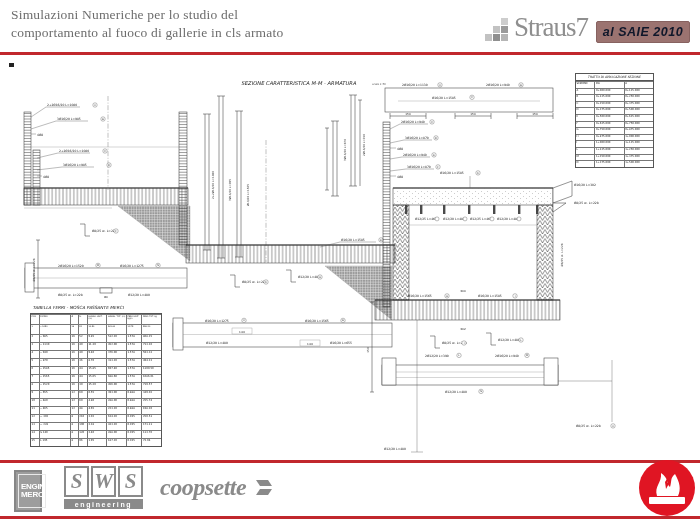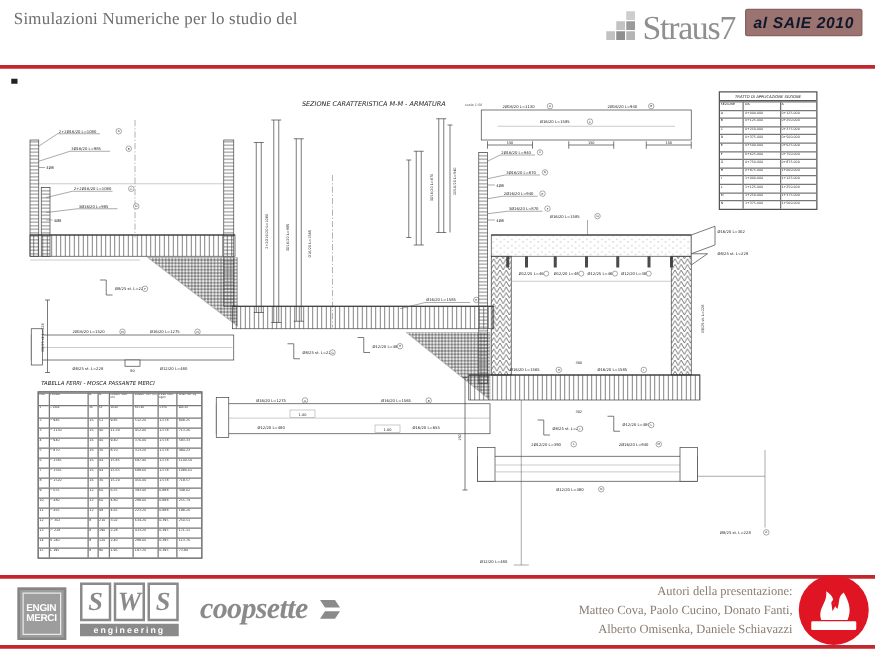--- a/index.html
+++ b/index.html
@@ -1,21 +1,21 @@
 <!DOCTYPE html>
 <html><head>
 <meta charset="utf-8">
 <style>
   html,body{margin:0;padding:0;background:#ffffff;}
   #slide{position:relative;width:700px;height:525px;background:#fff;overflow:hidden;
          font-family:"Liberation Serif",serif;}
   
   #hdr-title{position:absolute;left:11px;top:6px;font-size:13.5px;line-height:1.3;
              color:#6d6d6d;letter-spacing:.2px;}
-  #s7{position:absolute;left:484px;top:7px;height:36px;display:flex;align-items:flex-start;}
+  #s7{position:absolute;left:484px;top:7px;height:36px;display:flex;align-items:flex-end;}
   #s7-text{font-size:27px;color:#8f8f8f;letter-spacing:-1px;margin-left:3px;}
   #s7-badge{margin-left:8px;width:92px;height:20px;background:#9b7370;border:1px solid #876260;
             border-radius:2px;color:#0f172a;font-style:italic;font-weight:bold;
             font-size:12.5px;font-family:"Liberation Sans",sans-serif;
             display:flex;align-items:center;justify-content:center;letter-spacing:.5px;}
   .redrule{position:absolute;left:0;width:700px;background:#c1272d;}
   
   #dwg{position:absolute;left:0;top:0;width:700px;height:525px;}
   #dwg path,#dwg line,#dwg rect,#dwg polygon,#dwg polyline{stroke:#3f3f3f;stroke-width:.55;fill:none;}
   #dwg text{stroke:none;fill:#1a1a1a;font-family:"DejaVu Sans",sans-serif;font-size:3px;}
@@ -49,21 +49,21 @@
   #applic{left:575px;top:73px;width:77px;}
   #applic .trow{grid-template-columns:24% 38% 38%;}
   #applic .tcell{height:5.6px;}
   #ferri-title{position:absolute;left:33px;top:305px;font-size:4.3px;font-style:italic;
                color:#222;font-family:"DejaVu Sans",sans-serif;z-index:3;white-space:nowrap;}
   #ferri{left:30px;top:313px;width:130px;}
   #ferri .trow{grid-template-columns:6% 24% 6% 7% 15% 15% 12% 15%;}
   #ferri .tcell{height:7px;}
   #ferri .trow:first-child .tcell{white-space:normal;height:9px;font-size:2.1px;line-height:1.1;}
   
-  #es-logo{position:absolute;left:14px;top:470px;width:39px;height:42px;background:#9d9d9d;
+  #es-logo{position:absolute;left:14px;top:470px;width:28px;height:42px;background:#9d9d9d;
            border:2px solid #868686;box-sizing:border-box;display:flex;align-items:flex-start;z-index:3;}
   #es-inner{margin:2px;border:1px solid #e9e9e9;width:32px;height:32px;display:flex;flex-direction:column;
             justify-content:center;padding-left:2px;color:#fff;font-family:"Liberation Sans",sans-serif;
             font-weight:bold;font-size:8px;line-height:1.05;letter-spacing:-.3px;}
   #sws{position:absolute;left:64px;top:466px;z-index:3;}
   #sws-row{display:flex;gap:2px;}
   .sws-box{width:25px;height:31px;border:2.5px solid #8a8a8a;box-sizing:border-box;display:flex;
            align-items:center;justify-content:center;font-family:"Liberation Serif",serif;
            font-weight:bold;font-style:italic;font-size:21px;color:#8a8a8a;background:#fff;}
   #sws-bar{margin-top:2px;height:10px;background:#8a8a8a;color:#fff;display:flex;align-items:center;
@@ -76,20 +76,21 @@
            font-size:10px;line-height:1.5;z-index:3;}
   #flame{position:absolute;left:636px;top:456px;z-index:3;}
 </style>
 </head>
 <body>
 
 <div id="slide">
 
   <div id="hdr-title">
     <div>Simulazioni Numeriche per lo studio del</div>
+    <div>comportamento al fuoco di gallerie in cls armato</div>
   </div>
 
   <div id="s7">
     <svg width="27" height="27" viewBox="0 0 27 27">
       <rect x="1" y="18" width="7" height="7" fill="#c2c2c2"></rect>
       <rect x="9" y="18" width="7" height="7" fill="#8f8f8f"></rect>
       <rect x="17" y="18" width="7" height="7" fill="#b5b5b5"></rect>
       <rect x="9" y="10" width="7" height="7" fill="#c2c2c2"></rect>
       <rect x="17" y="10" width="7" height="7" fill="#9a9a9a"></rect>
       <rect x="17" y="2" width="7" height="7" fill="#cdcdcd"></rect>
@@ -658,25 +659,20 @@
   </div>
 
   <div id="coop">
     <span id="coop-text">coopsette</span>
     <svg width="22" height="20" viewBox="0 0 22 20" style="margin-left:7px">
       <polygon points="3,2 15,2 19,8 7,8" fill="#8a8a8a"></polygon>
       <polygon points="7,11 19,11 15,17 3,17" fill="#8a8a8a"></polygon>
     </svg>
   </div>
 
-  <div id="authors">
-    <div>Autori della presentazione:</div>
-    <div>Matteo Cova, Paolo Cucino, Donato Fanti,</div>
-    <div>Alberto Omisenka, Daniele Schiavazzi</div>
-  </div>
 
   <svg id="flame" width="64" height="64" viewBox="0 0 64 64">
     <circle cx="31" cy="32" r="28" fill="#e01523"></circle>
     <path d="M21,40 C18,30 26,27 25,17 C33,22 30,28 34,31 C36,25 34,22 39,18 C44,27 45,33 42,40 Z" fill="#ffffff"></path>
     <path d="M29,26 L33,20 L31,27 L35,24 L30,33 Z" fill="#e01523"></path>
     <rect x="13" y="41" width="36" height="7" rx="1" fill="#ffffff"></rect>
   </svg>
 
 </div>
 

